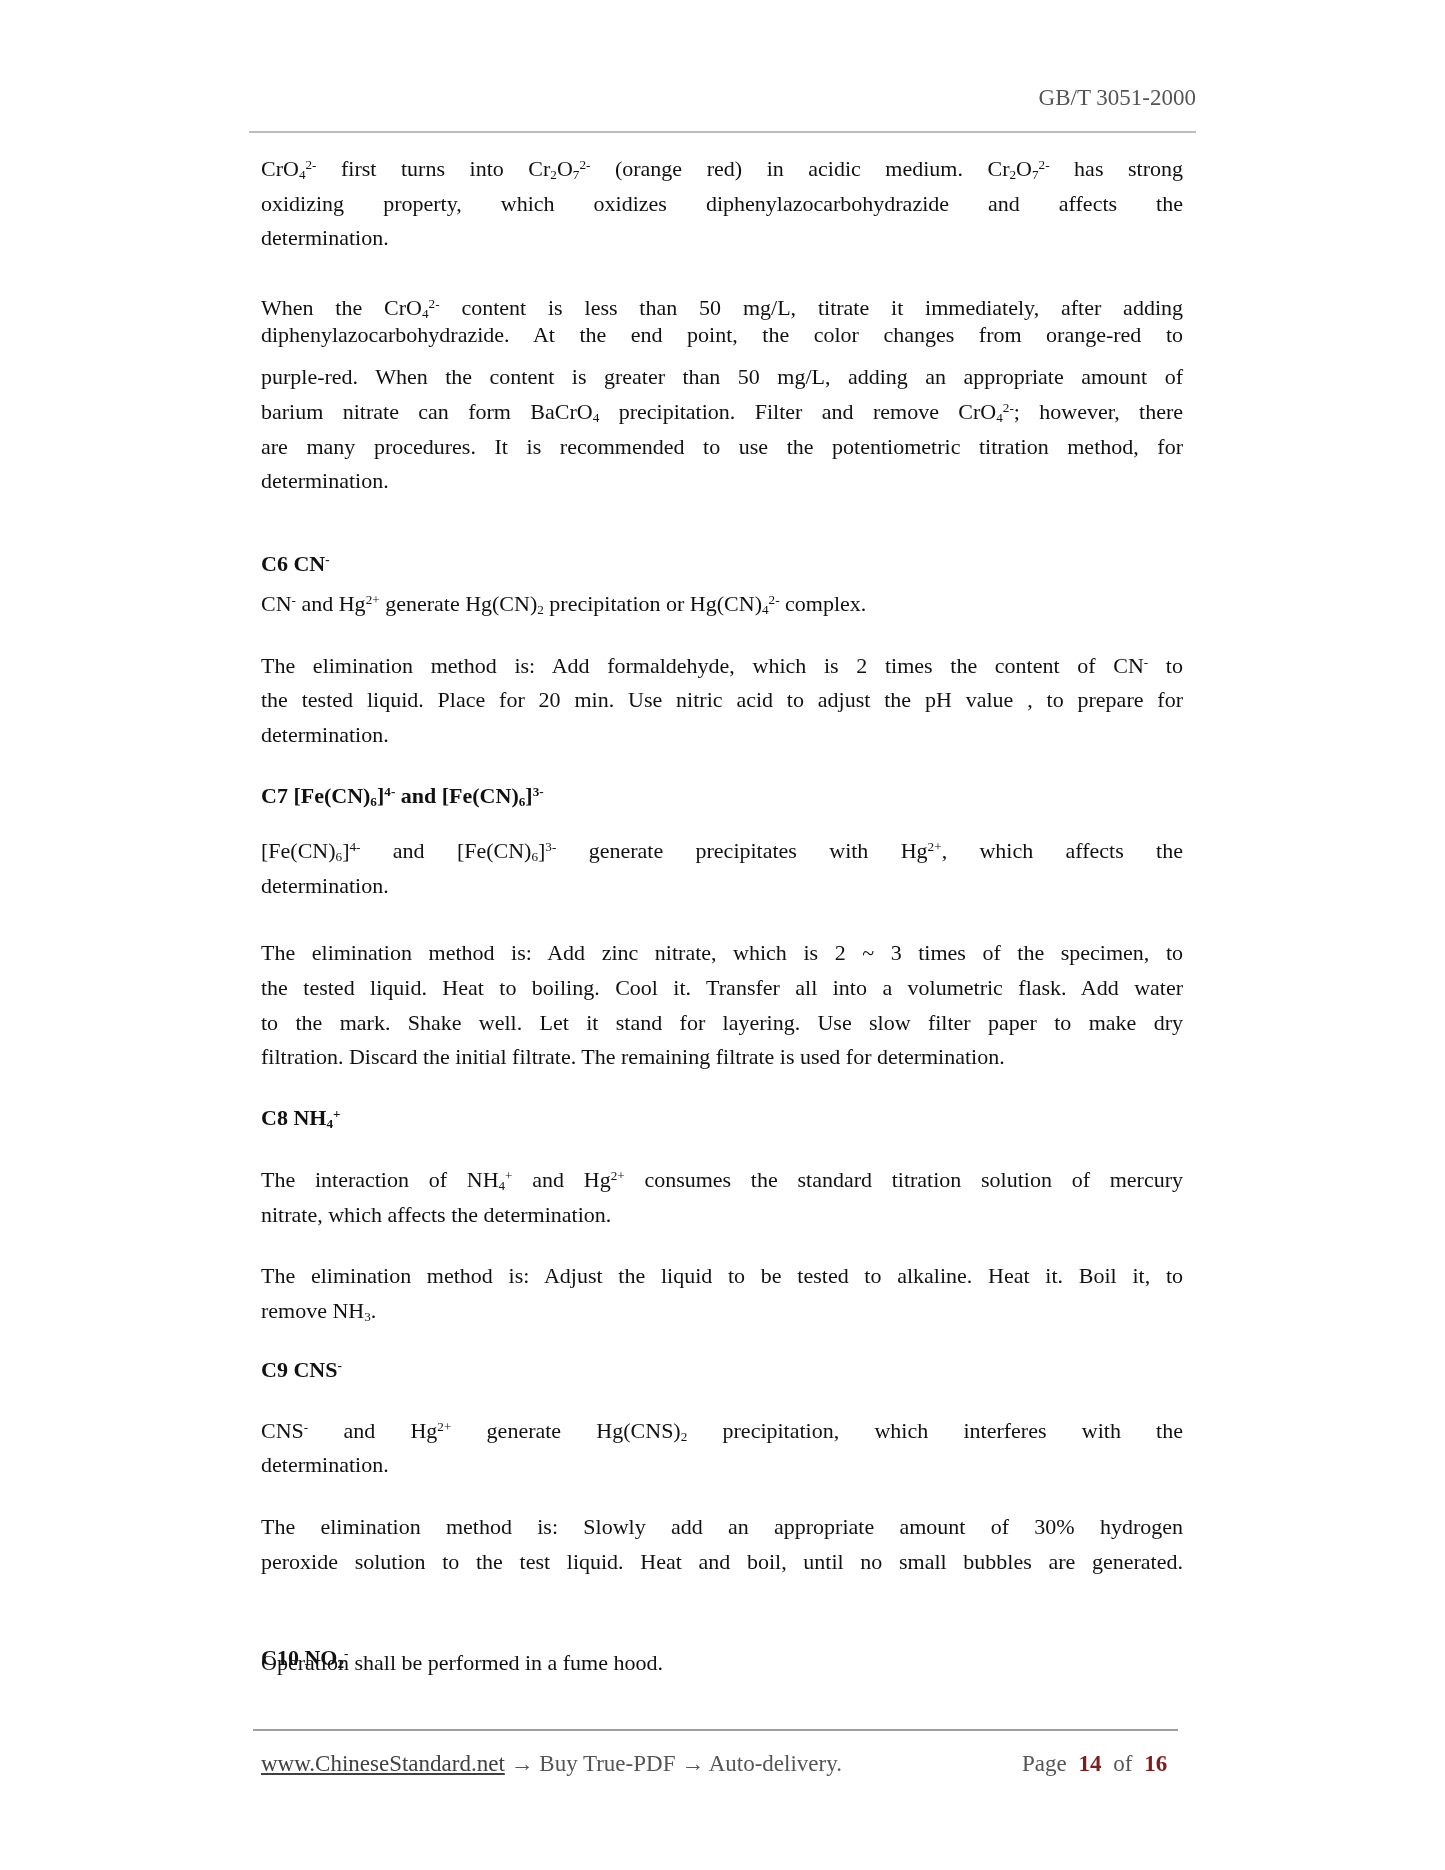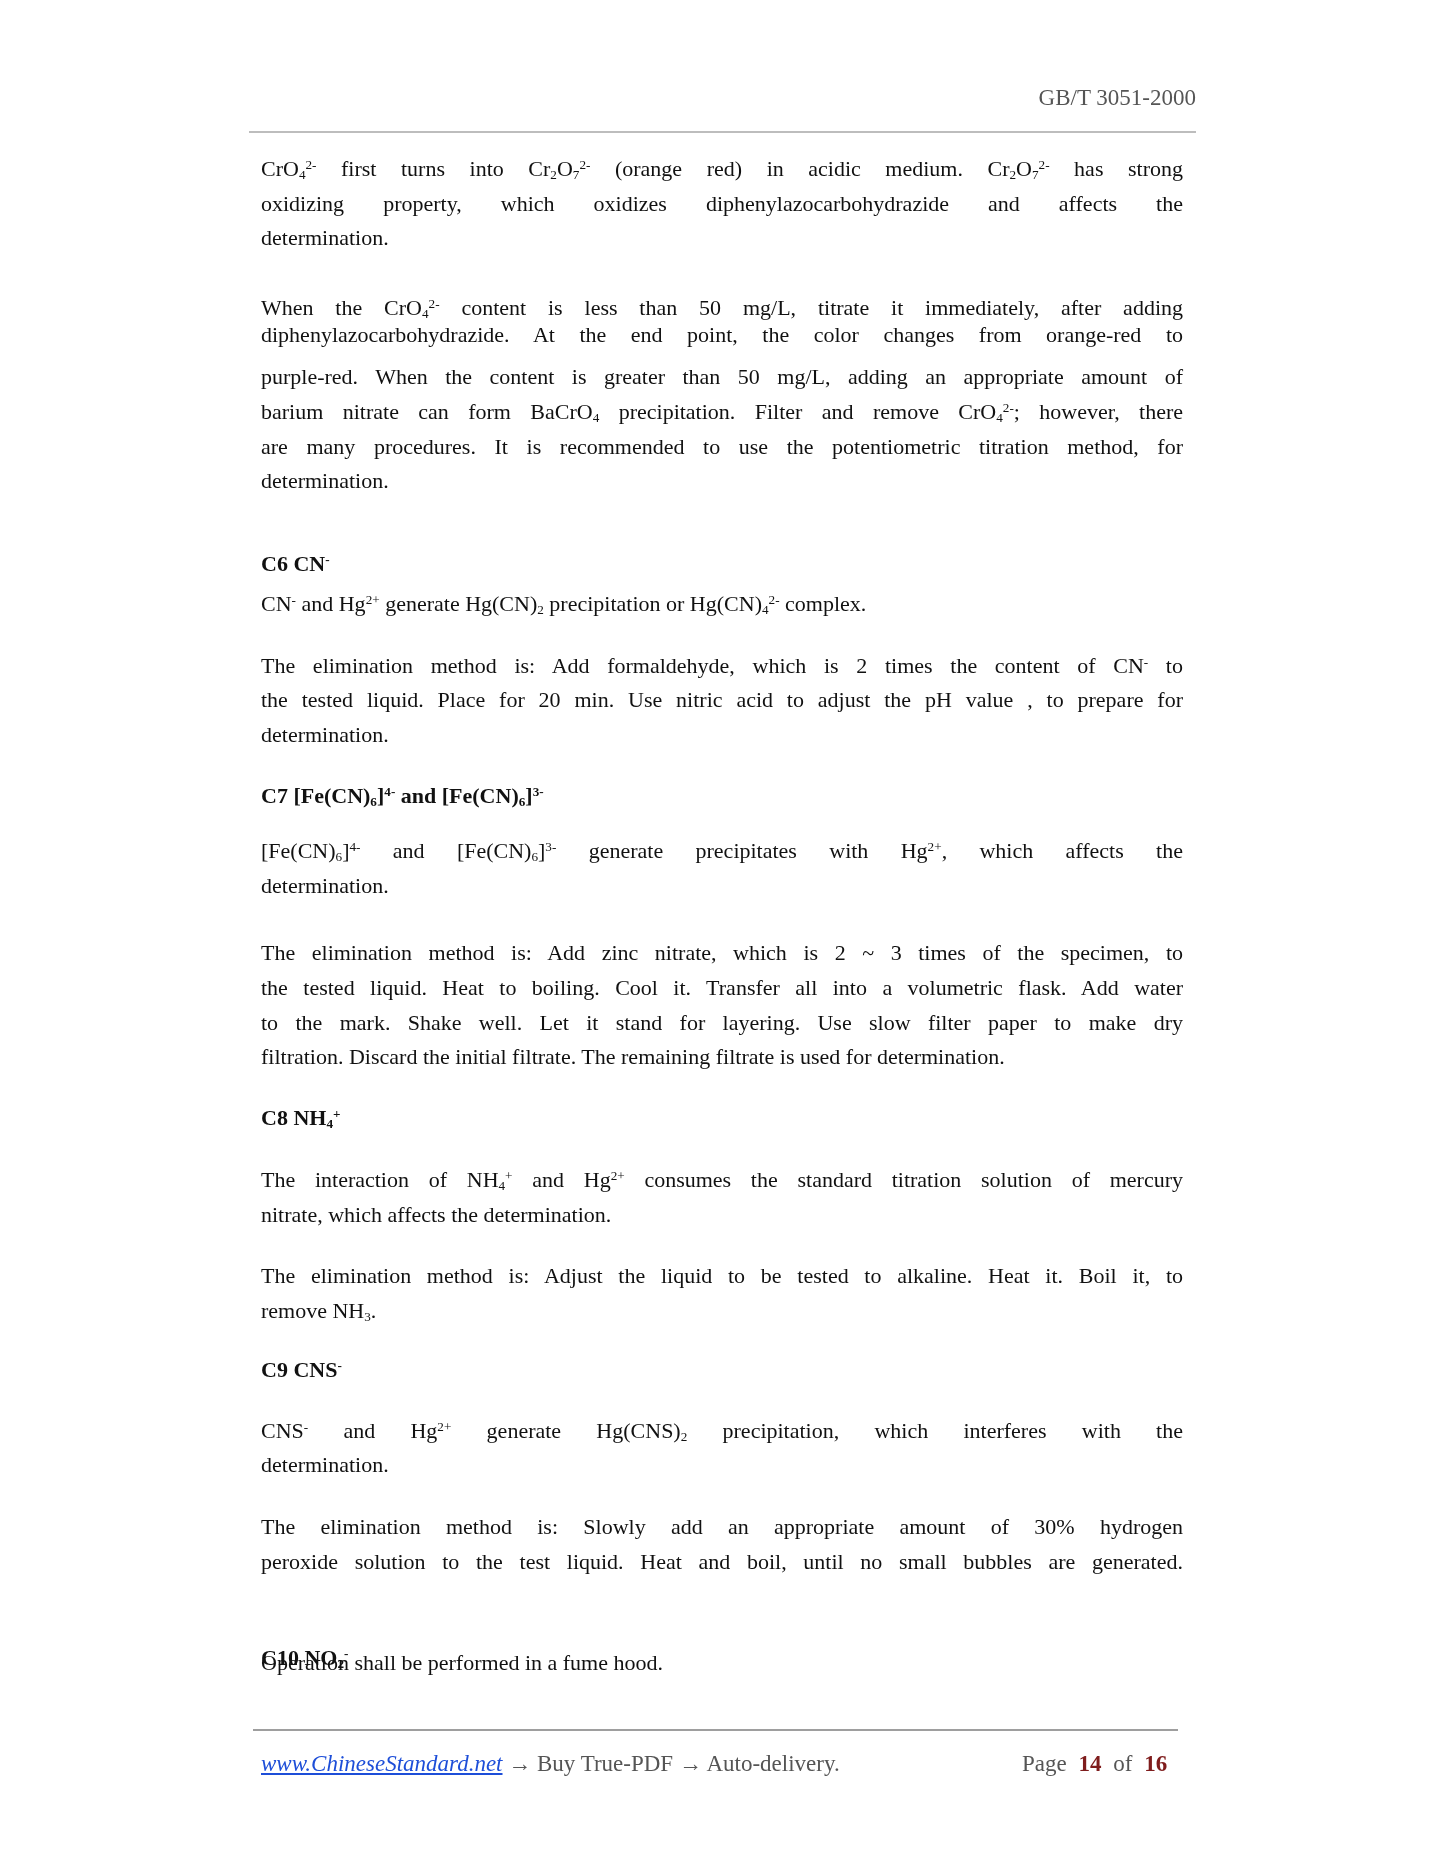--- a/index.html
+++ b/index.html
@@ -10,21 +10,21 @@
   .header-rule { position: absolute; left: 249px; width: 947px; top: 131px; height: 2px; background: #bdbdbd; }
   .content { position: absolute; left: 261px; width: 922px; top: 0; }
   .line { position: absolute; left: 0; width: 922px; font-size: 22px; line-height: 34px; white-space: nowrap; height: 34px; }
   .line.j { text-align: justify; text-align-last: justify; white-space: normal; }
   .line.h { font-weight: bold; }
   sup, sub { font-size: 60%; line-height: 0; position: relative; vertical-align: baseline; }
   sup { top: -0.55em; }
   sub { top: 0.22em; }
   .footer-rule { position: absolute; left: 253px; width: 925px; top: 1729px; height: 2px; background: #9e9e9e; }
   .footer-left { position: absolute; left: 261px; top: 1750px; font-size: 23px; color: #555; line-height: 28px; white-space: nowrap; }
-  .footer-link { color: #1d4ed8; text-decoration: underline; font-style: italic; }
+  .footer-link { color: #404040; text-decoration: underline; }
   .footer-right { position: absolute; left: 1022px; top: 1750px; font-size: 23px; color: #555; line-height: 28px; white-space: nowrap; word-spacing: 6px; }
   .footer-right b { color: #7f1d1d; }
 </style>
 </head>
 <body>
 
 <div class="header-title">GB/T 3051-2000</div>
 <div class="header-rule"></div>
 
 <div class="content" id="content">

